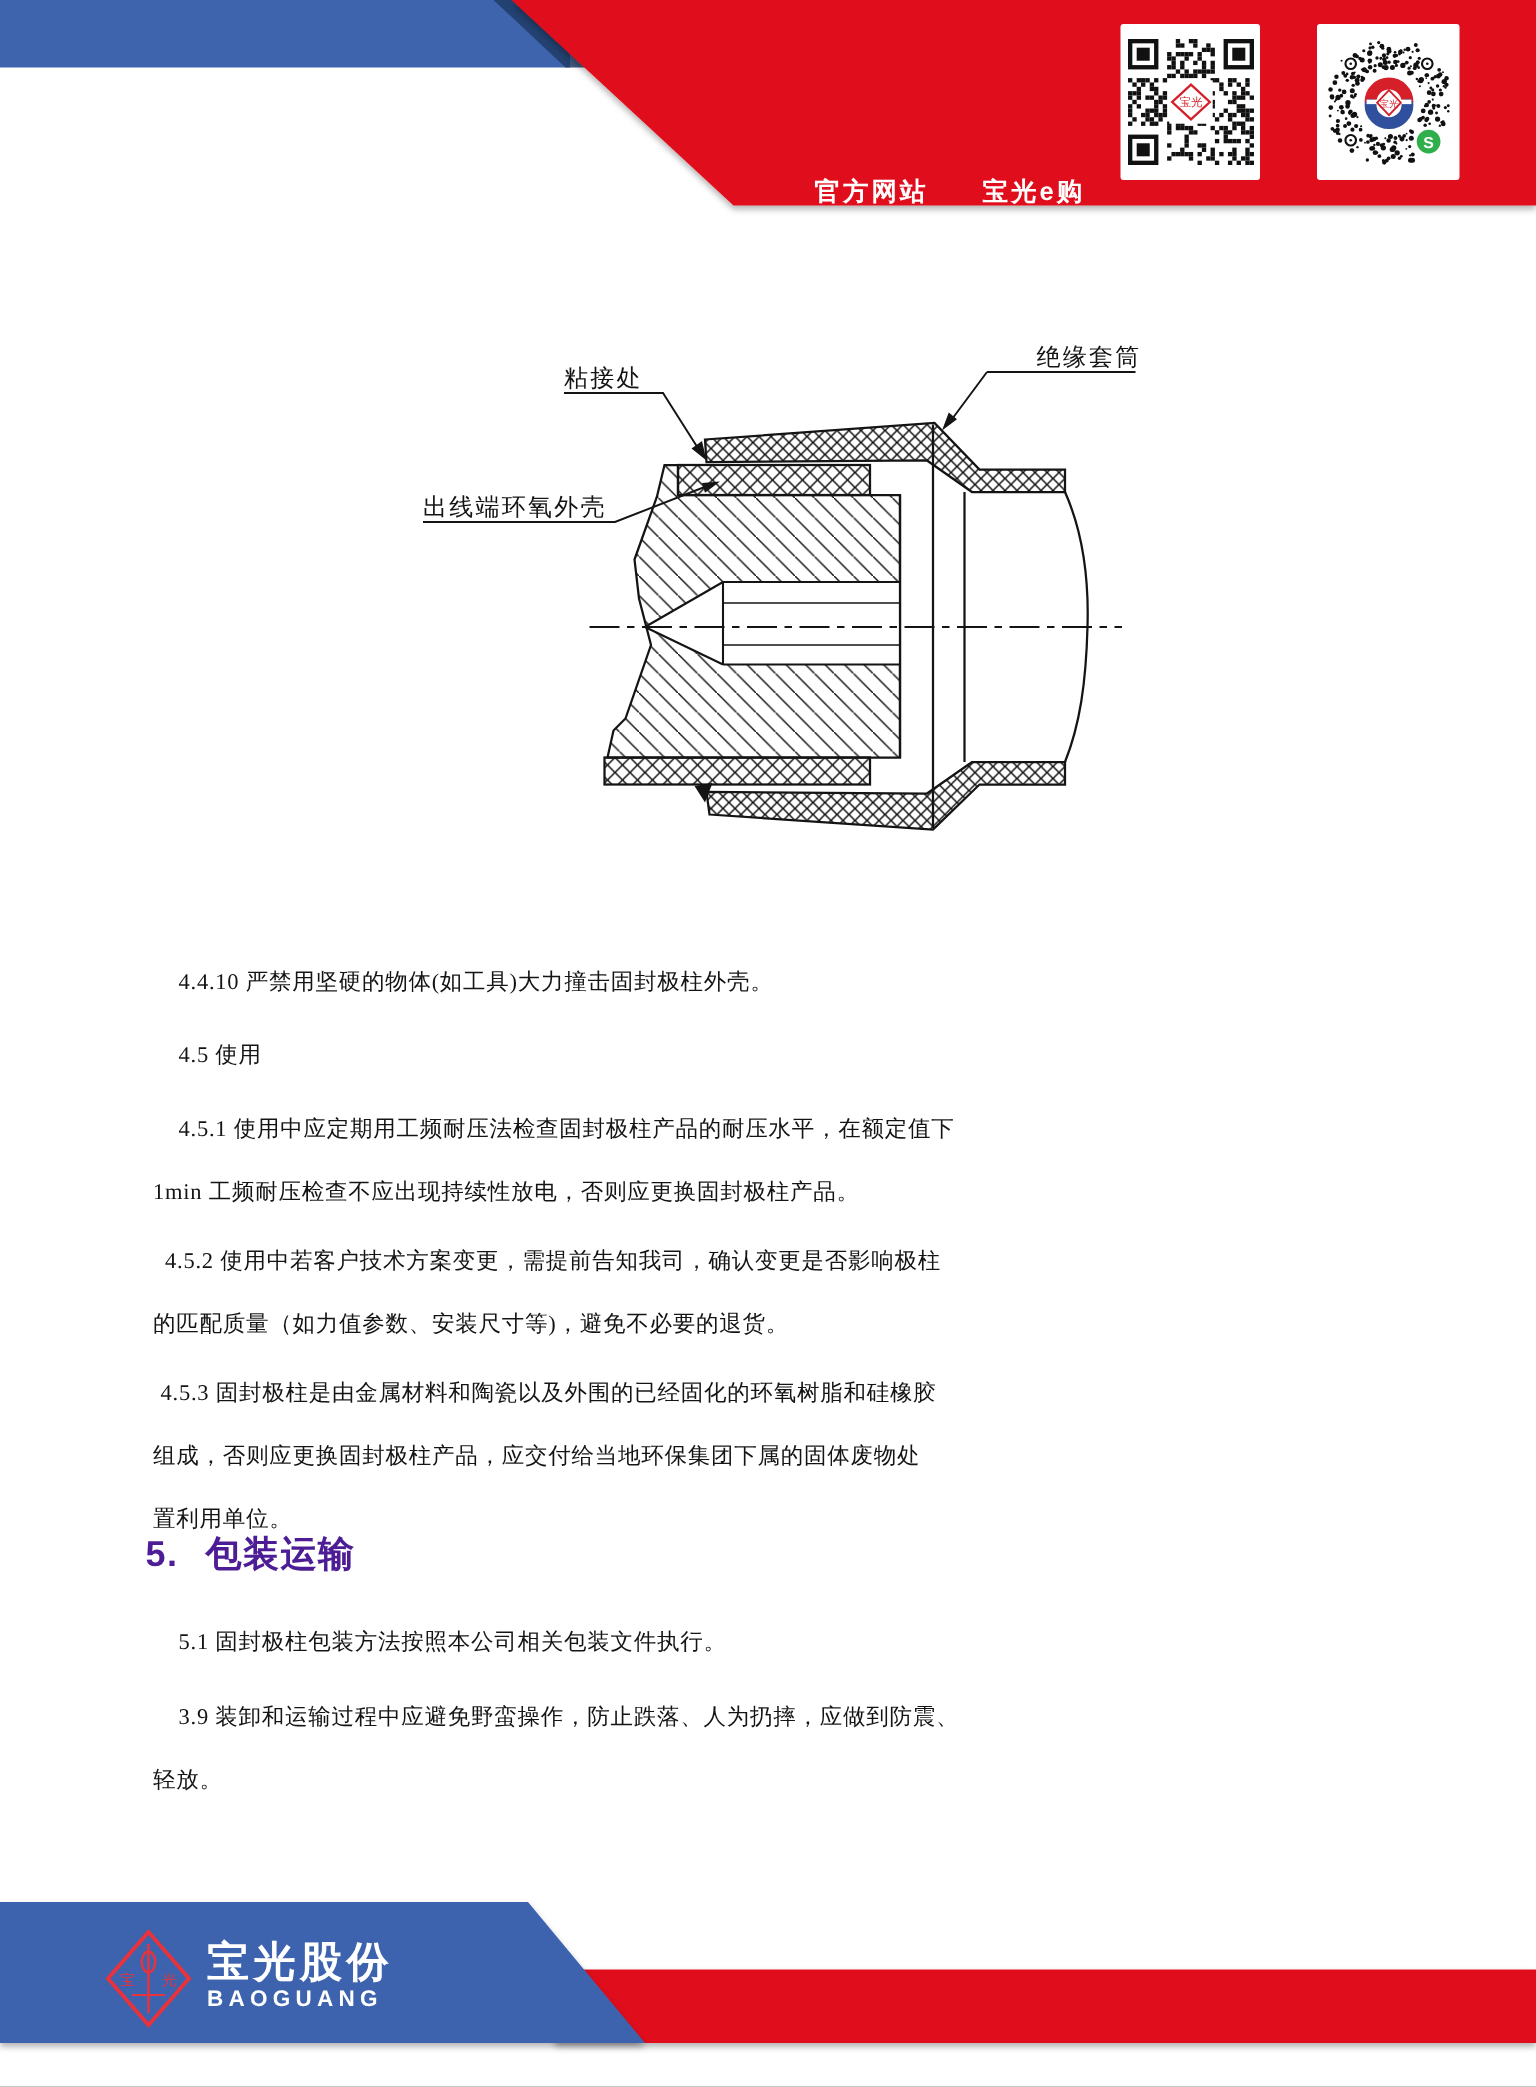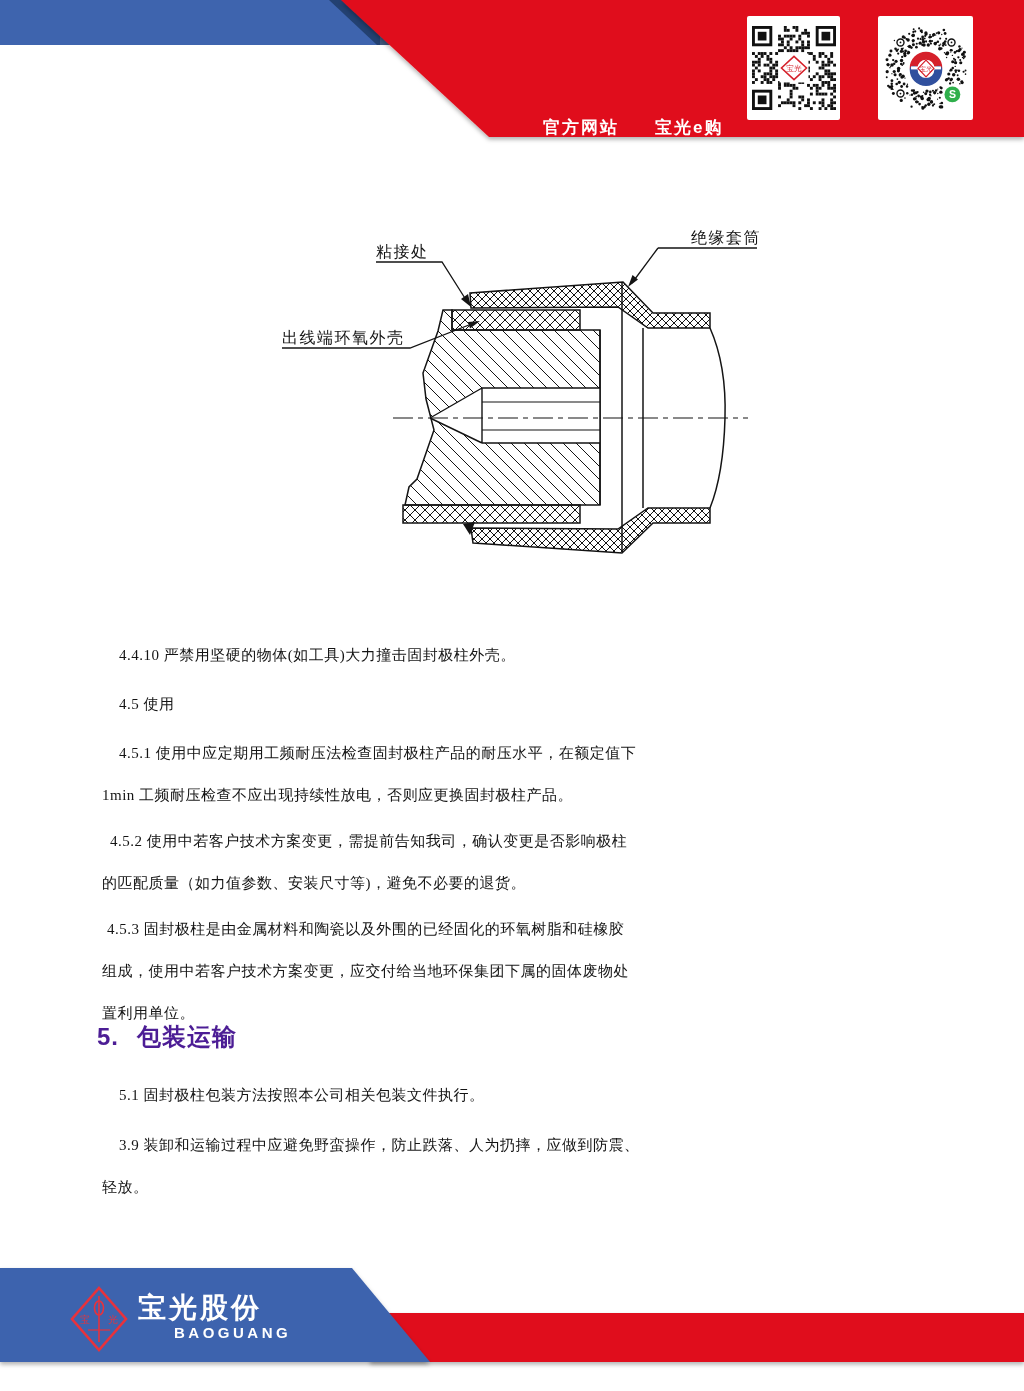--- a/index.html
+++ b/index.html
@@ -38,21 +38,21 @@
     font-size:24px; font-weight:bold; letter-spacing:1px;
   }
   #sec5-heading .num { margin-right:18px; }
 
   
   #footer-svg { left:0; top:1261px; }
   #footer-logo { left:70px; top:1286px; }
   .footer-brand { left:138px; top:1292px; color:#ffffff;
     font-family:"Liberation Sans","DejaVu Sans",sans-serif; }
   .footer-brand .cn { font-size:28px; font-weight:bold; letter-spacing:3px; line-height:32px; }
-  .footer-brand .en { font-size:15px; font-weight:bold; letter-spacing:3.5px; line-height:18px;margin-left:36px; }
+  .footer-brand .en { font-size:15px; font-weight:bold; letter-spacing:3.5px; line-height:18px; }
 </style>
 </head>
 <body>
 
 <div id="page">
 
   <svg id="header-svg" class="abs" width="1024" height="145" viewBox="0 0 1024 145">
     <defs>
       <filter id="softsh" x="-10%" y="-10%" width="120%" height="130%">
         <feDropShadow dx="0" dy="2.5" stdDeviation="2" flood-color="#000" flood-opacity="0.30"></feDropShadow>
@@ -649,21 +649,21 @@
     <div class="ln">1min 工频耐压检查不应出现持续性放电，否则应更换固封极柱产品。</div>
   </div>
 
   <div class="para" style="top:820px">
     <div class="ln ind8">4.5.2 使用中若客户技术方案变更，需提前告知我司，确认变更是否影响极柱</div>
     <div class="ln">的匹配质量（如力值参数、安装尺寸等)，避免不必要的退货。</div>
   </div>
 
   <div class="para" style="top:908px">
     <div class="ln ind5">4.5.3 固封极柱是由金属材料和陶瓷以及外围的已经固化的环氧树脂和硅橡胶</div>
-    <div class="ln">组成，使用中若客户技术方案变更，应交付给当地环保集团下属的固体废物处</div>
+    <div class="ln">组成，否则应更换固封极柱产品，应交付给当地环保集团下属的固体废物处</div>
     <div class="ln">置利用单位。</div>
   </div>
 
   <div id="sec5-heading" class="abs" style="color:#4c1d95">
     <span class="num">5.</span><span>包装运输</span>
   </div>
 
   <div class="para" style="top:1074px">
     <div class="ln ind17">5.1 固封极柱包装方法按照本公司相关包装文件执行。</div>
   </div>

